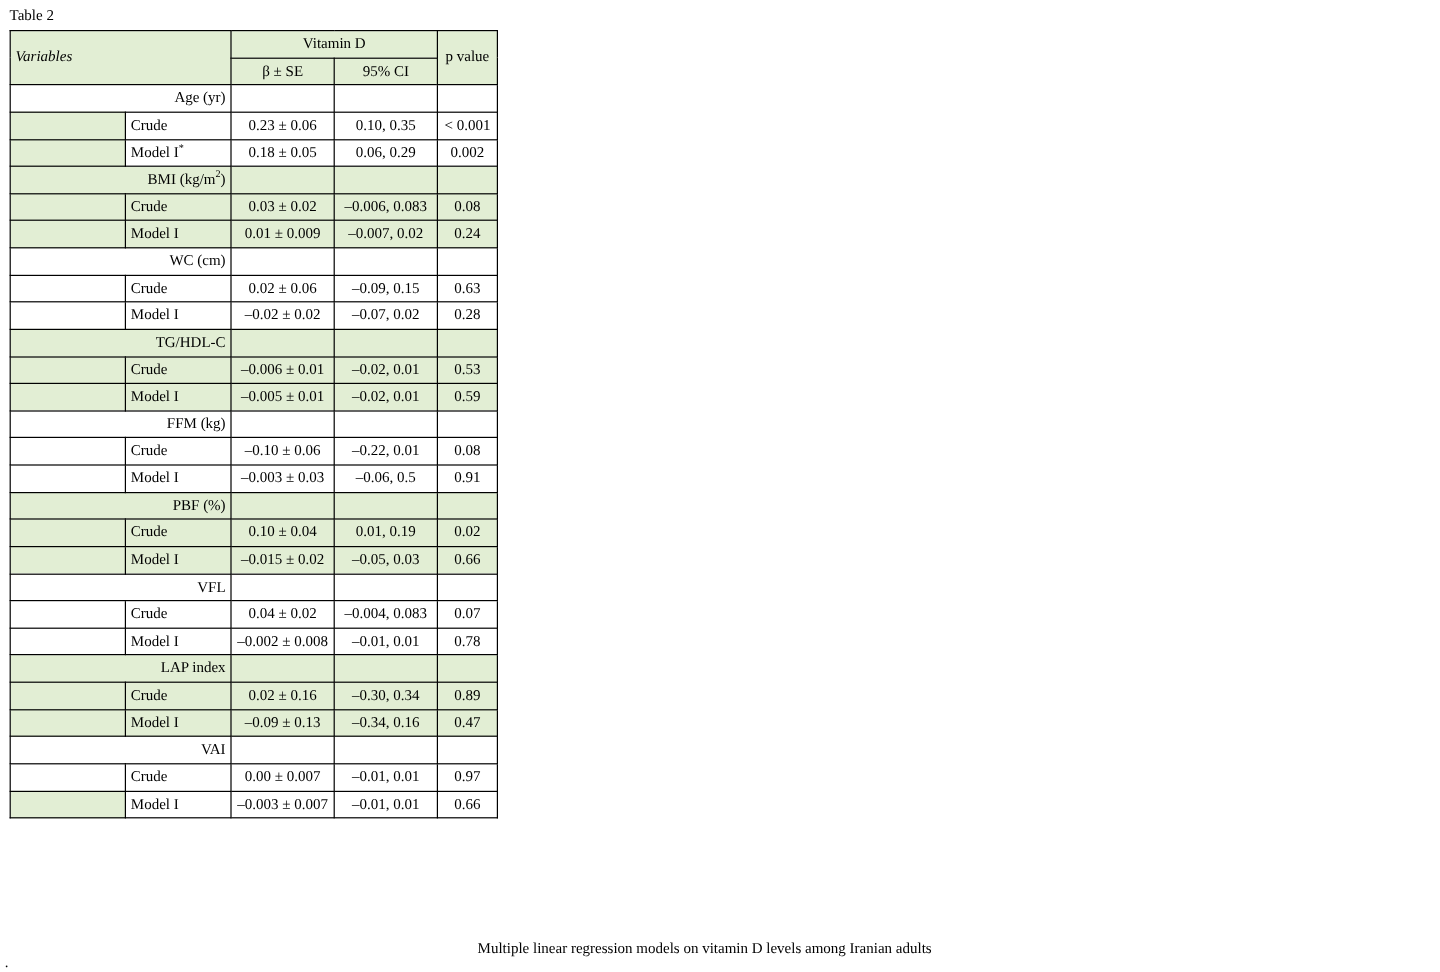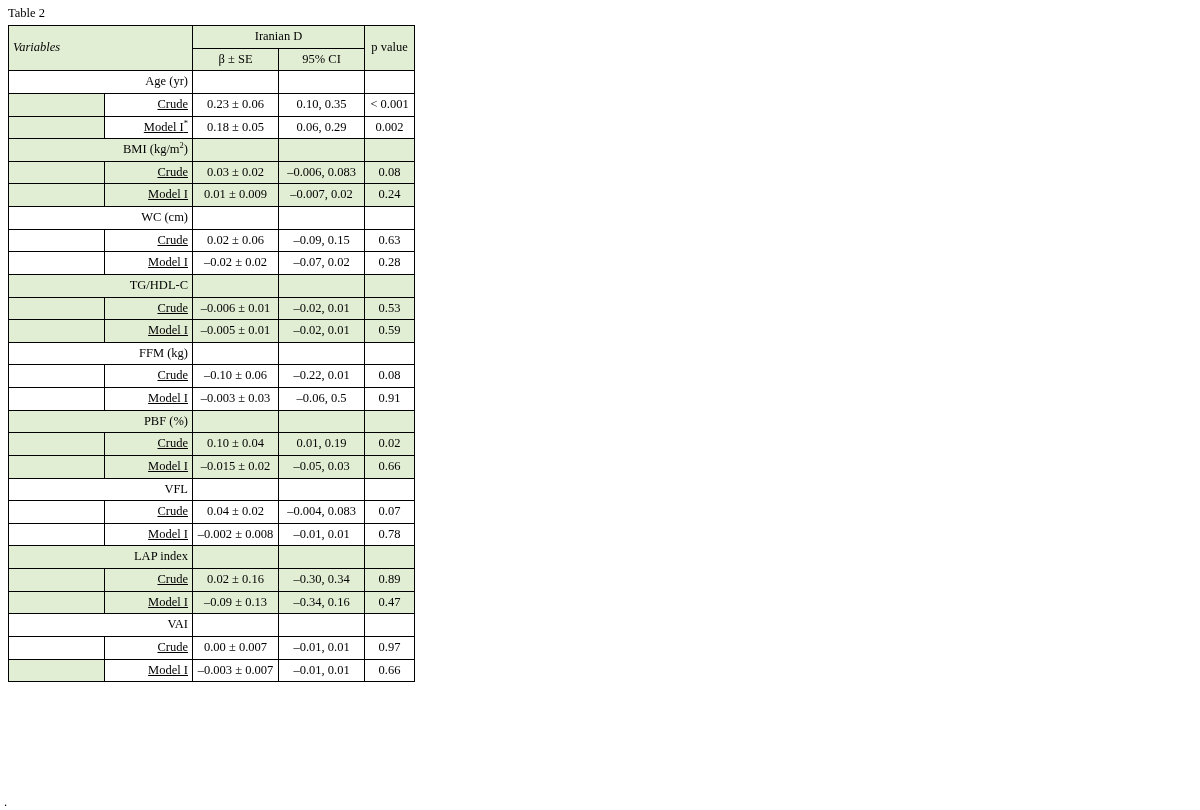--- a/index.html
+++ b/index.html
@@ -59,23 +59,22 @@
   .center { text-align: center; margin-top: 25px; }
   th.head-bold, td.head-bold {
     font-weight: bold;
     text-align: center;
   }
   td.var-name {
     text-align: right;
     white-space: nowrap;
   }
   td.sub-name {
-    text-align: right;
+    text-align: left;
     white-space: nowrap;
-    text-decoration: underline;
   }
   sup { font-size: 8.5px; vertical-align: super; line-height: 0; }
   .caption {
     position: absolute;
     left: 398px;
     top: 783px;
     font-size: 12.5px;
     font-family: "Liberation Serif", serif;
     white-space: nowrap;
   }
@@ -97,21 +96,21 @@
     <colgroup>
       <col class="c-var">
         <col class="c-sub">
         <col class="c-beta">
         <col class="c-ci">
         <col class="c-p">
     </colgroup>
     <thead>
       <tr>
         <th class="shade head-bold" colspan="2" rowspan="2" style="text-align:left;font-style:italic;">Variables</th>
-        <th class="shade head-bold" colspan="2">Iranian D</th>
+        <th class="shade head-bold" colspan="2">Vitamin D</th>
         <th class="shade head-bold" rowspan="2">p value</th>
       </tr>
       <tr>
         <th class="shade head-bold">β ± SE</th>
         <th class="shade head-bold">95% CI</th>
       </tr>
     </thead>
     <tbody>
 
       <tr>
@@ -299,15 +298,16 @@
         <td class="shade"></td>
         <td class="white sub-name">Model I</td>
         <td class="white center">–0.003 ± 0.007</td>
         <td class="white center">–0.01, 0.01</td>
         <td class="white center">0.66</td>
       </tr>
 
     </tbody>
   </table>
 
+  <div class="caption">Multiple linear regression models on vitamin D levels among Iranian adults</div>
   <div class="footdot">.</div>
 
 </div>
 
 </body></html>

